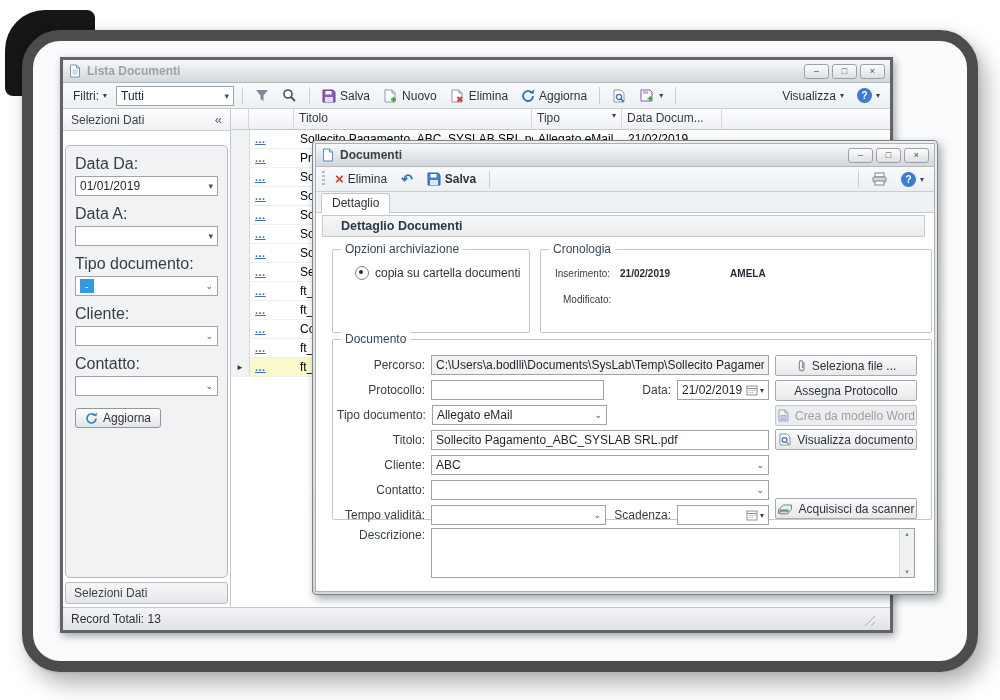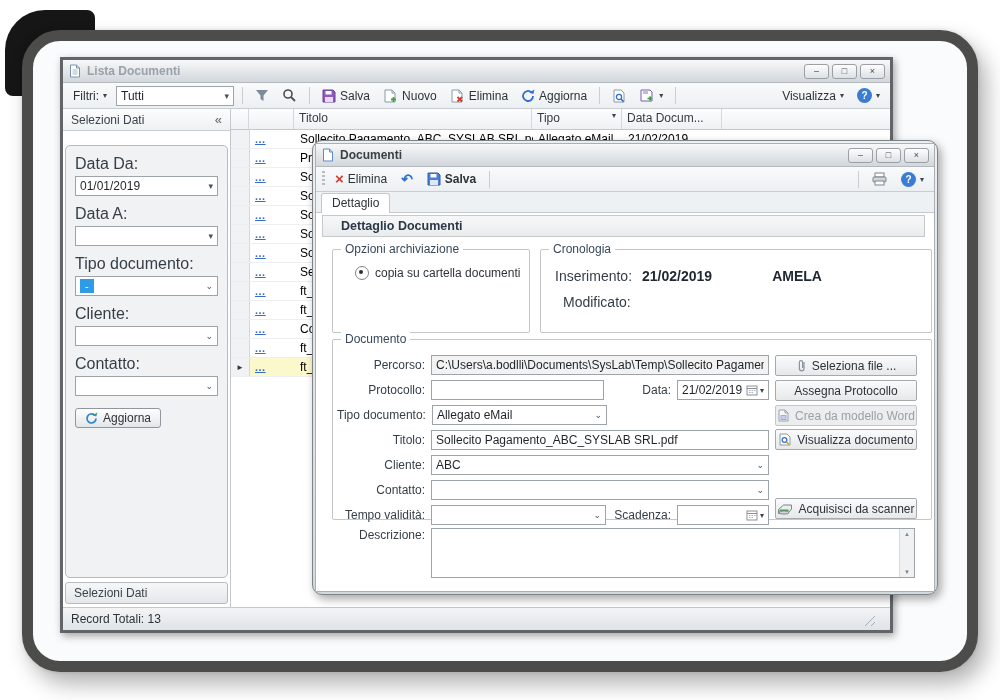--- a/index.html
+++ b/index.html
@@ -71,21 +71,21 @@
   .link{color:#3a6cc4;text-decoration:underline;letter-spacing:.5px;font-weight:bold;font-size:11px}
   .trow.sel{background:#fbf8cc}
   .statusbar{flex:0 0 22px;border-top:1px solid #c3c8cd;background:linear-gradient(#f3f4f6,#e0e4e7);
              display:flex;align-items:center;padding:0 8px;font-size:12px;color:#2e3338;position:relative}
   .grip{position:absolute;right:15px;bottom:4px;width:13px;height:13px;
         background:repeating-linear-gradient(135deg,transparent 0 3px,#a7adb2 3px 4px);
         clip-path:polygon(100% 0,100% 100%,0 100%)}
 
   
   #dlg{position:absolute;left:279px;top:99px;width:626px;height:455px;box-sizing:border-box;
-       background:linear-gradient(#eceff2,#d4d9dd);border:1px solid #7e8387;border-radius:10px;padding:2px;
+       background:linear-gradient(#eceff2,#d4d9dd);border:1px solid #7e8387;border-radius:4px;padding:2px;
        box-shadow:3px 4px 10px rgba(0,0,0,.35)}
   .dlg-inner{width:100%;height:100%;box-sizing:border-box;background:#fff;border:1px solid #aab0b5;
              display:flex;flex-direction:column}
   .dlg-inner .titlebar{flex:0 0 22px}
   .dlg-toolbar{flex:0 0 24px;display:flex;align-items:center;gap:6px;padding:0 6px;
                background:linear-gradient(#f8fafb,#edf0f3);border-bottom:1px solid #c8cdd2;font-size:12px;color:#2e3338}
   .grip-dots{width:3px;height:16px;background:repeating-linear-gradient(#b7bcc1 0 2px,transparent 2px 4px);flex:0 0 3px}
   .redx{color:#d5392b;font-weight:bold;font-size:15px;line-height:14px}
   .undo{color:#2f6fd0;font-weight:bold;font-size:14px;line-height:14px}
   .bold{font-weight:bold}
@@ -98,21 +98,21 @@
                border:1px solid #c6cacd;background:linear-gradient(#f6f7f8,#e9ecee);display:flex;
                align-items:center;padding:0 18px;font-size:12.5px;font-weight:bold;color:#2c3845}
   .groupbox{position:absolute;border:1px solid #c3c7ca;border-radius:2px;box-sizing:border-box}
   .gb-cap{position:absolute;top:-8px;left:8px;background:#fff;padding:0 4px;font-size:12px;color:#39485a}
   #gb-opzioni{left:16px;top:36px;width:198px;height:84px}
   #gb-cronologia{left:224px;top:36px;width:392px;height:84px}
   #gb-documento{left:16px;top:126px;width:600px;height:181px}
   .radio-row{position:absolute;left:22px;top:16px;display:flex;align-items:center;gap:6px;font-size:12px;color:#2e3338}
   .radio{width:12px;height:12px;border:1px solid #7e858c;border-radius:50%;background:#fff;position:relative}
   .radio::after{content:"";position:absolute;left:3px;top:3px;width:4px;height:4px;border-radius:50%;background:#2b2f33}
-  .cr-row{position:absolute;display:flex;align-items:flex-start;font-size:14px;color:#353e47}
+  .cr-row{position:absolute;display:flex;align-items:flex-start;font-size:10px;color:#353e47}
   .frow{position:absolute;left:4px;right:162px;height:20px;display:flex;align-items:center}
   .frow.wide{right:16px}
   .flabel{flex:0 0 88px;text-align:right;padding-right:6px;font-size:12px;color:#353e47;white-space:nowrap}
   .grow{flex:1}
   .cal{display:inline-flex;align-items:center;gap:2px;margin-left:auto}
   .side-btn{position:absolute;left:442px;width:142px;height:21px;box-sizing:border-box;display:flex;
             align-items:center;justify-content:center;gap:5px;font-size:12px;color:#2e3338;
             border:1px solid #a6aaae;border-radius:2px;background:linear-gradient(#fafbfb,#e6e8ea)}
   .side-btn.disabled{color:#9aa0a5;background:#ecedee;border-color:#c4c7ca}
   .textarea{box-sizing:border-box;border:1px solid #9ca3a9;background:#fff;height:50px;flex:1;

